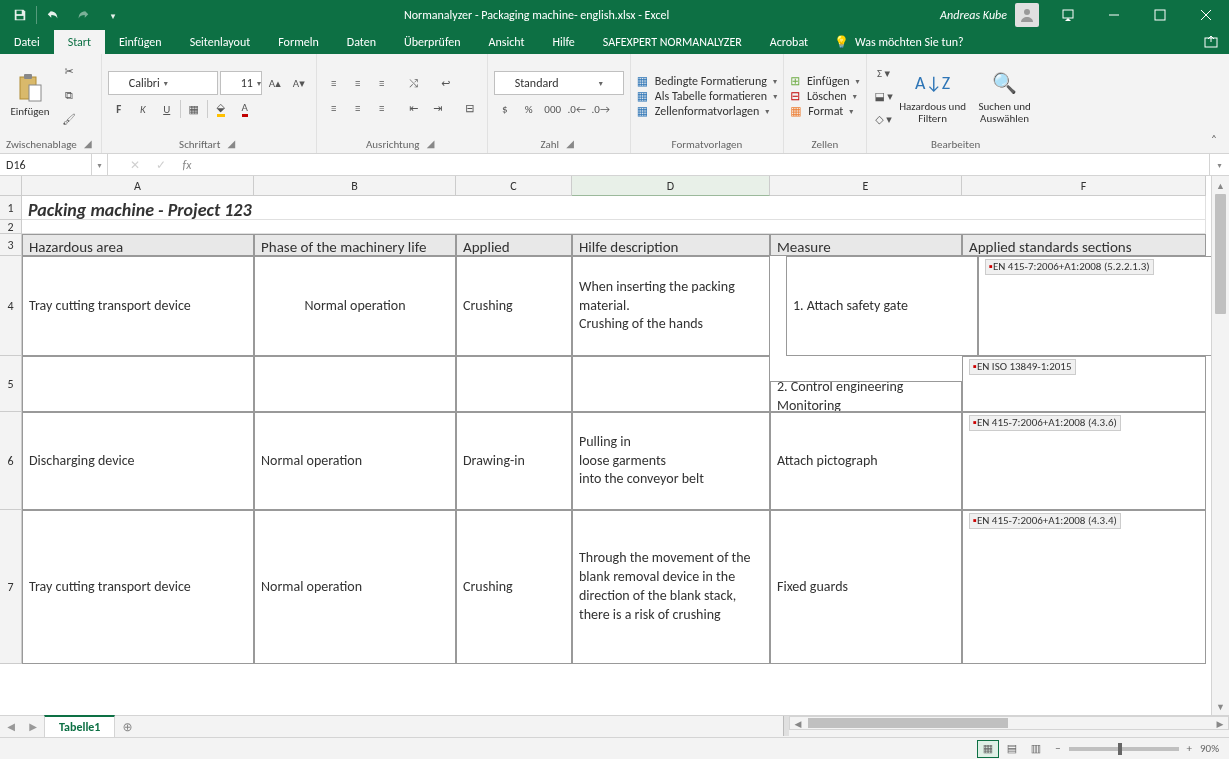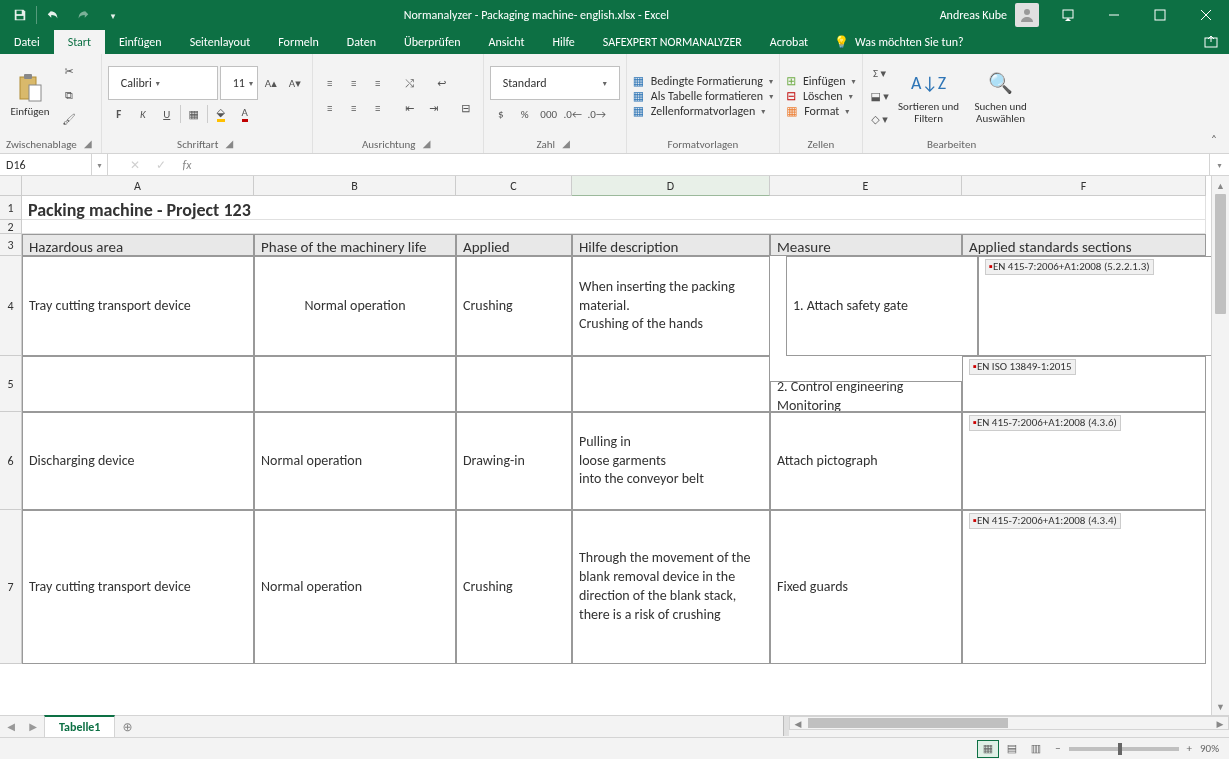--- a/index.html
+++ b/index.html
@@ -5,21 +5,21 @@
 * { box-sizing: border-box; margin: 0; padding: 0; }
 body { font-family: "Segoe UI", Calibri, sans-serif; font-size: 12px; color: #333; background: #fff; overflow: hidden; width: 1229px; height: 759px; }
 
 
 .title-bar { background: #0d7044; height: 30px; display: flex; align-items: center; color: #fff; }
 .qa-toolbar { display: flex; align-items: center; gap: 2px; padding: 0 6px; }
 .qa-btn { width: 28px; height: 26px; display: flex; align-items: center; justify-content: center; color: #fff; opacity: 0.9; }
 .qa-btn svg { width: 14px; height: 14px; fill: #fff; }
 .qa-btn.dim { opacity: 0.45; }
 .title-text { flex: 1; text-align: center; font-size: 12px; color: #fff; }
-.user-area { display: flex; align-items: center; gap: 8px; padding-right: 6px; font-size: 12px; }
+.user-area { display: flex; align-items: center; gap: 8px; padding-right: 6px; font-size: 12px; font-style: italic; }
 .user-avatar { width: 24px; height: 24px; background: #e0e0e0; border-radius: 2px; display: flex; align-items: center; justify-content: center; }
 .win-btns { display: flex; }
 .win-btn { width: 46px; height: 30px; display: flex; align-items: center; justify-content: center; color: #fff; }
 .win-btn svg { width: 12px; height: 12px; stroke: #fff; fill: none; stroke-width: 1; }
 
 
 .ribbon-tabs { background: #0d7044; height: 24px; display: flex; color: #fff; }
 .ribbon-tab { padding: 0 14px; height: 24px; display: flex; align-items: center; font-size: 12px; cursor: pointer; }
 .ribbon-tab.active { background: #f3f3f3; color: #0d7044; }
 .ribbon-spacer { flex: 1; }
@@ -31,21 +31,21 @@
 .rib-group { display: flex; flex-direction: column; border-right: 1px solid #e1e1e1; padding: 2px 6px 0 6px; }
 .rib-group-content { flex: 1; display: flex; align-items: center; gap: 4px; }
 .rib-group-label { text-align: center; font-size: 11px; color: #666; padding: 2px 0; display:flex; align-items:center; justify-content:center; gap:4px; }
 .dlg-launcher { width:14px; height:14px; color:#888; font-size:10px; }
 .big-btn { display: flex; flex-direction: column; align-items: center; justify-content: center; width: 48px; height: 70px; gap:2px; }
 .big-btn .ico { width: 32px; height: 32px; display:flex; align-items:center; justify-content:center; }
 .big-btn .lbl { font-size: 11px; text-align: center; line-height: 1.1; }
 .col { display:flex; flex-direction:column; gap:2px; }
 .row { display:flex; align-items:center; gap:2px; }
 .small-btn { width:22px; height:22px; display:flex; align-items:center; justify-content:center; color:#555; font-size:11px; }
-.combo { height:34px; border:1px solid #c0c0c0; background:#fff; display:flex; align-items:center; padding:0 12px; font-size:12px; }
+.combo { height:24px; border:1px solid #c0c0c0; background:#fff; display:flex; align-items:center; padding:0 20px; font-size:12px; }
 .dd-arrow { font-size:8px; color:#666; padding-left:4px; }
 
 
 .namebox-row { height: 22px; border-bottom: 1px solid #d4d4d4; display:flex; align-items:center; background:#fff; }
 .namebox { width: 92px; border-right:1px solid #d4d4d4; padding:0 6px; height:100%; display:flex; align-items:center; font-size:12px; }
 .nb-dd { border-right:1px solid #d4d4d4; width:16px; height:100%; display:flex; align-items:center; justify-content:center; color:#888; font-size:8px; }
 .fx-btn { width:26px; height:100%; display:flex; align-items:center; justify-content:center; color:#888; }
 .fx-btn.dim{ opacity:0.4; }
 .formula-input { flex:1; padding:0 6px; font-size:12px; }
 .fb-expand { width:20px; border-left:1px solid #d4d4d4; height:100%; display:flex; align-items:center; justify-content:center; color:#888; font-size:8px; }
@@ -323,21 +323,21 @@
 
   <div class="rib-group" style="border-right:none;">
     <div class="rib-group-content">
       <div class="col" style="gap:1px;">
         <div class="small-btn">Σ ▾</div>
         <div class="small-btn">⬓ ▾</div>
         <div class="small-btn">◇ ▾</div>
       </div>
       <div class="big-btn" style="width:68px;">
         <div class="ico" style="color:#2e75b6; font-size:18px;">A↓Z</div>
-        <div class="lbl">Sortieren und Filtern</div>
+        <div class="lbl">Hazardous und Filtern</div>
       </div>
       <div class="big-btn" style="width:68px;">
         <div class="ico" style="color:#2e75b6; font-size:20px;">🔍</div>
         <div class="lbl">Suchen und Auswählen</div>
       </div>
     </div>
     <div class="rib-group-label">
         <span>Bearbeiten</span>
       </div>
   </div>
@@ -377,21 +377,21 @@
           <div class="row-header" style="height: 24px;">1</div>
           <div class="row-header" style="height: 14px;">2</div>
           <div class="row-header" style="height: 22px;">3</div>
           <div class="row-header" style="height: 100px;">4</div>
           <div class="row-header" style="height: 56px;">5</div>
           <div class="row-header" style="height: 98px;">6</div>
           <div class="row-header" style="height: 154px;">7</div>
         </div>
       <div id="cells" class="grid-main">
           <div class="grid-row" style="height: 24px;">
-            <div class="cell title-cell" style="width: 1184px;">Packing machine - Project 123</div>
+            <div class="cell title-cell" style="width: 1184px; font-style: italic;">Packing machine - Project 123</div>
           </div>
           <div class="grid-row" style="height: 14px;">
             <div class="cell" style="width: 1184px;"></div>
           </div>
           <div class="grid-row" style="height: 22px;">
             <div class="cell header-cell" style="width: 232px;">Hazardous area</div>
             <div class="cell header-cell" style="width: 202px;">Phase of the machinery life</div>
             <div class="cell header-cell" style="width: 116px;">Applied</div>
             <div class="cell header-cell" style="width: 198px;">Hilfe description</div>
             <div class="cell header-cell" style="width: 192px;">Measure</div>

